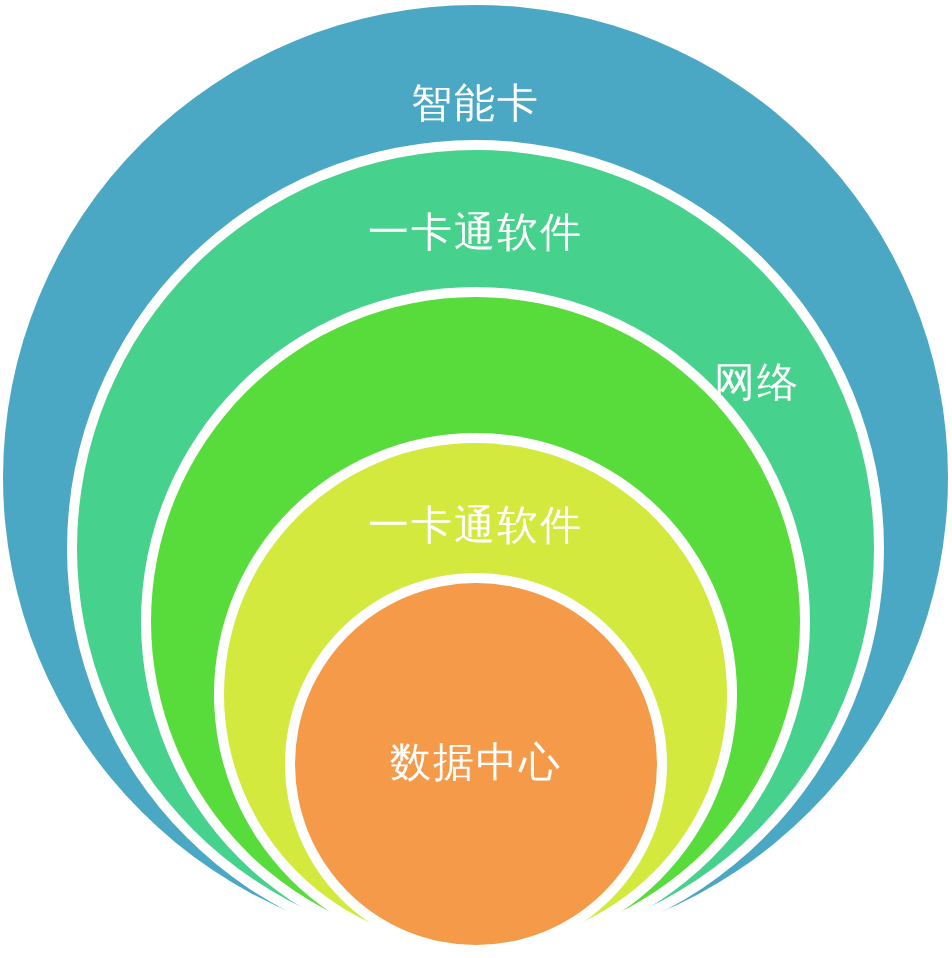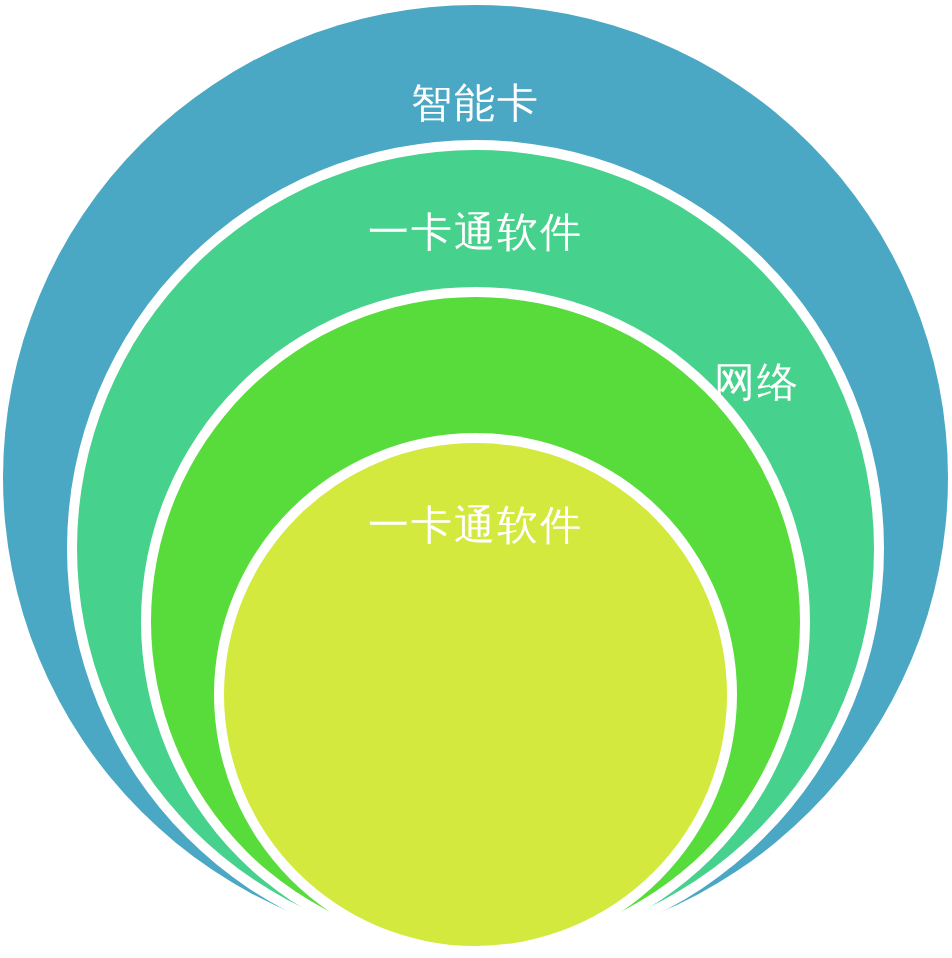--- a/index.html
+++ b/index.html
@@ -60,14 +60,17 @@
   </div>
 
   <div class="ring haloed lvl2" style="background-color: rgb(88, 220, 59);">
     <div class="ring-label">网络</div>
   </div>
 
   <div class="ring haloed lvl3" style="background-color: rgb(211, 233, 62);">
     <div class="ring-label">一卡通软件</div>
   </div>
 
+  <div class="ring haloed lvl4" style="background-color: rgb(244, 154, 73);">
+    <div class="ring-label">数据中心</div>
+  </div>
 
 </div>
 
 </body></html>

